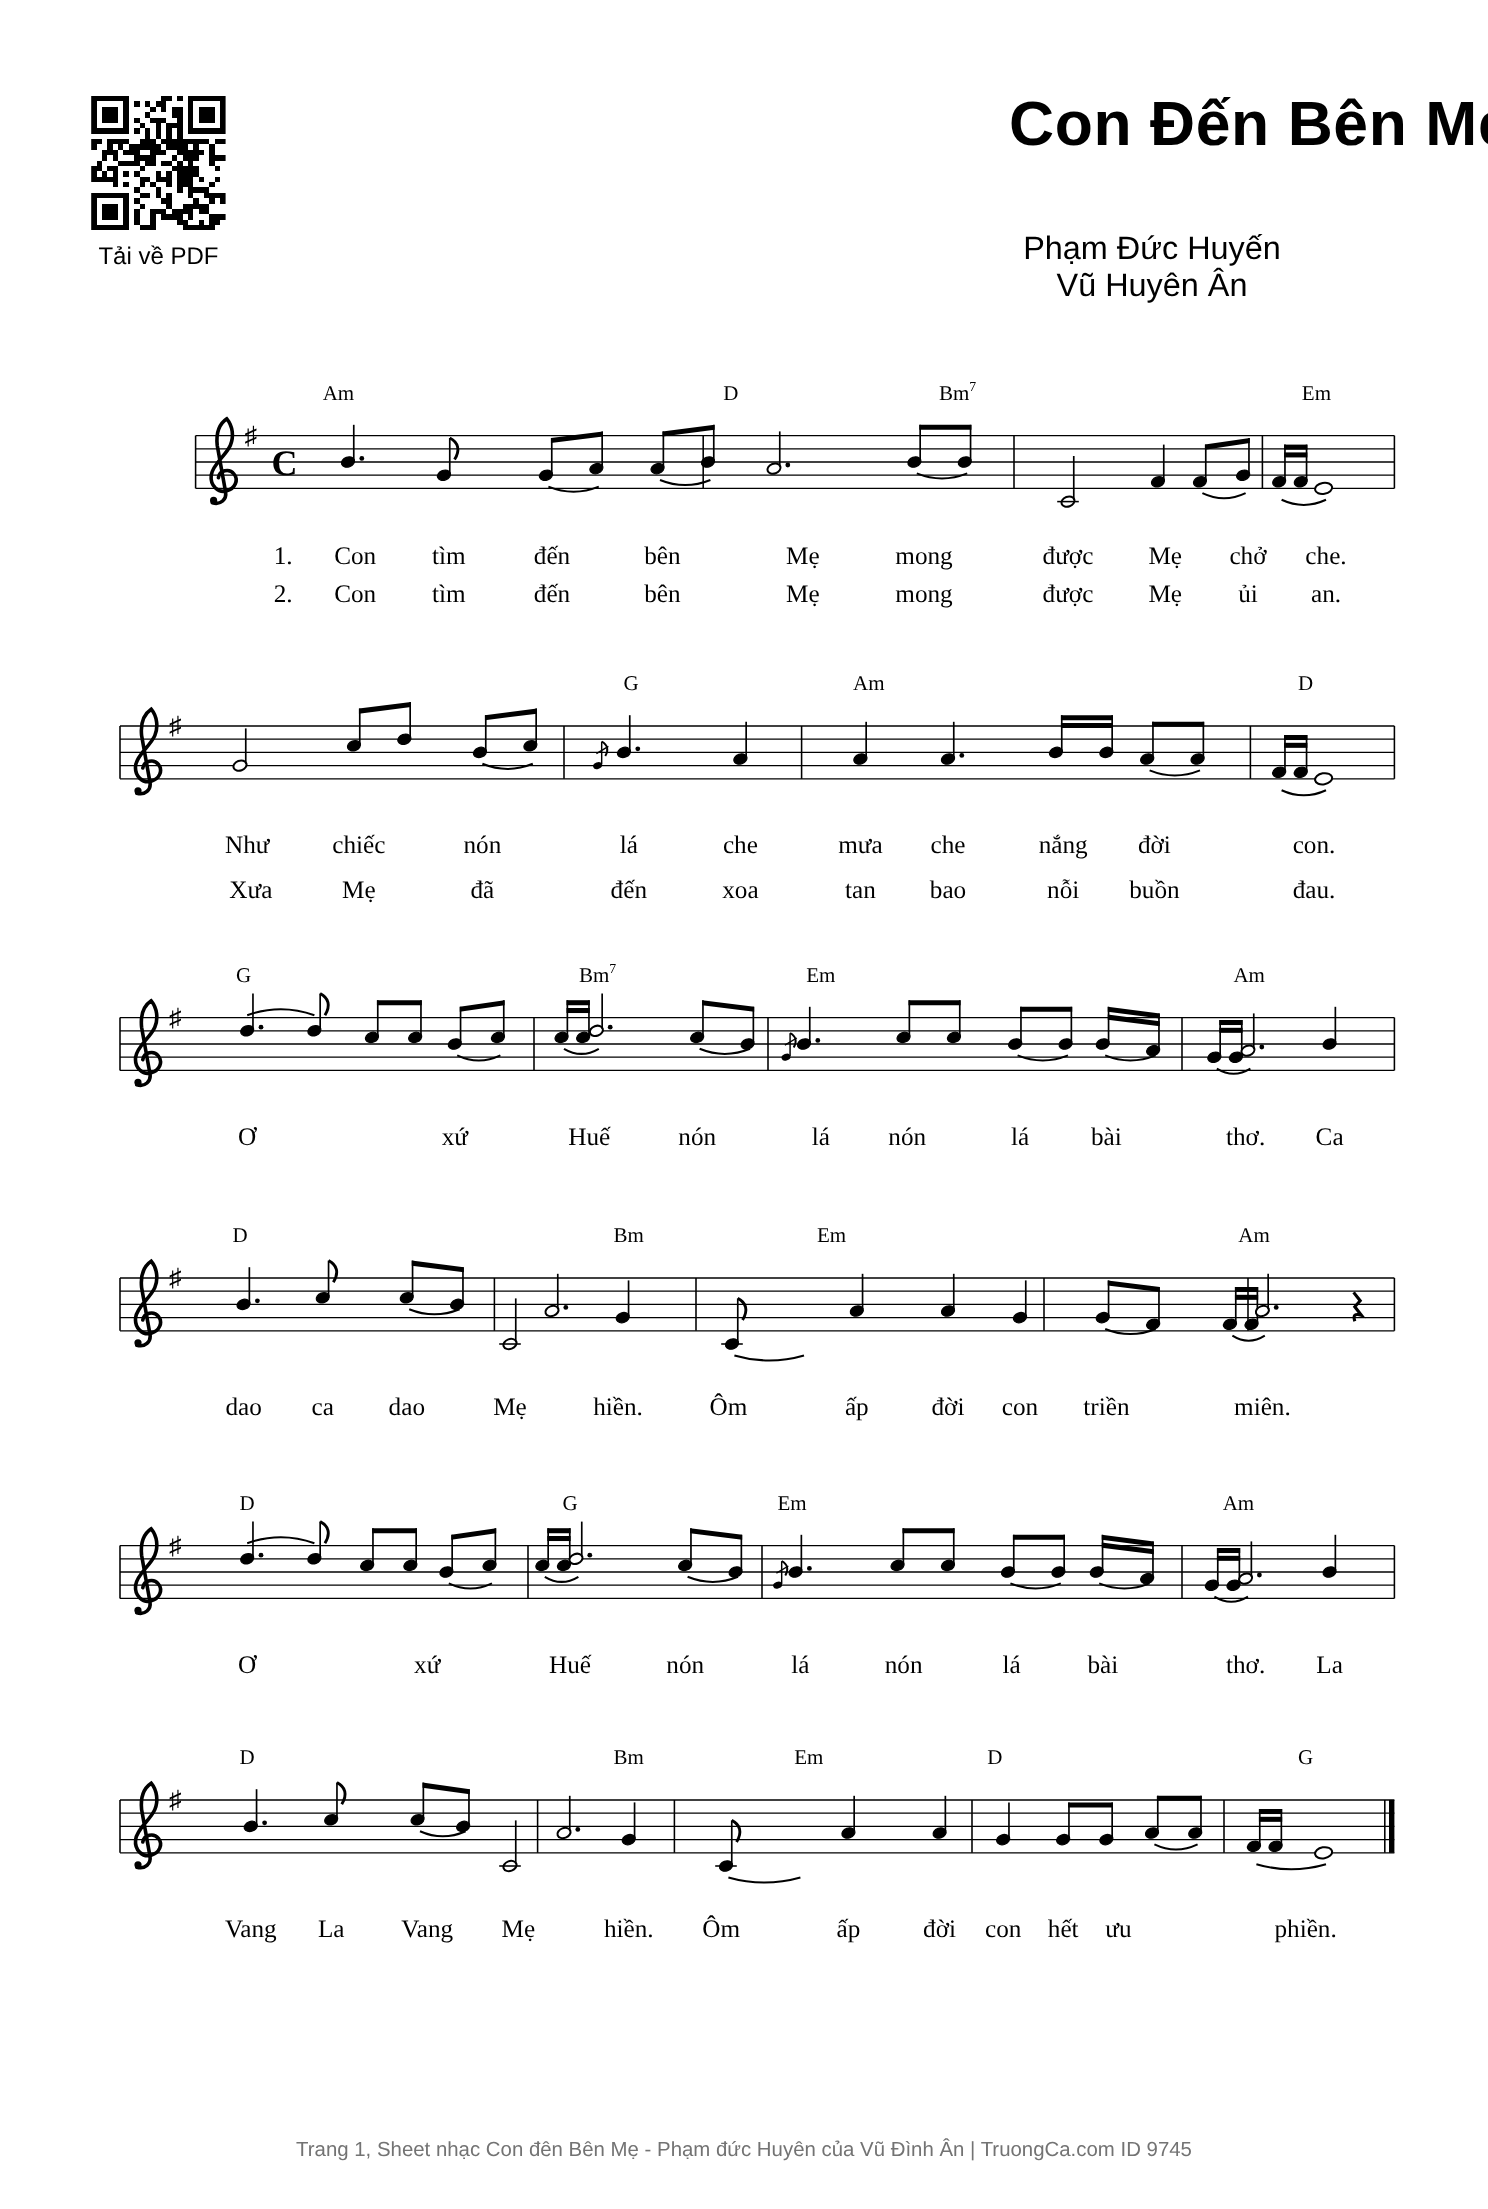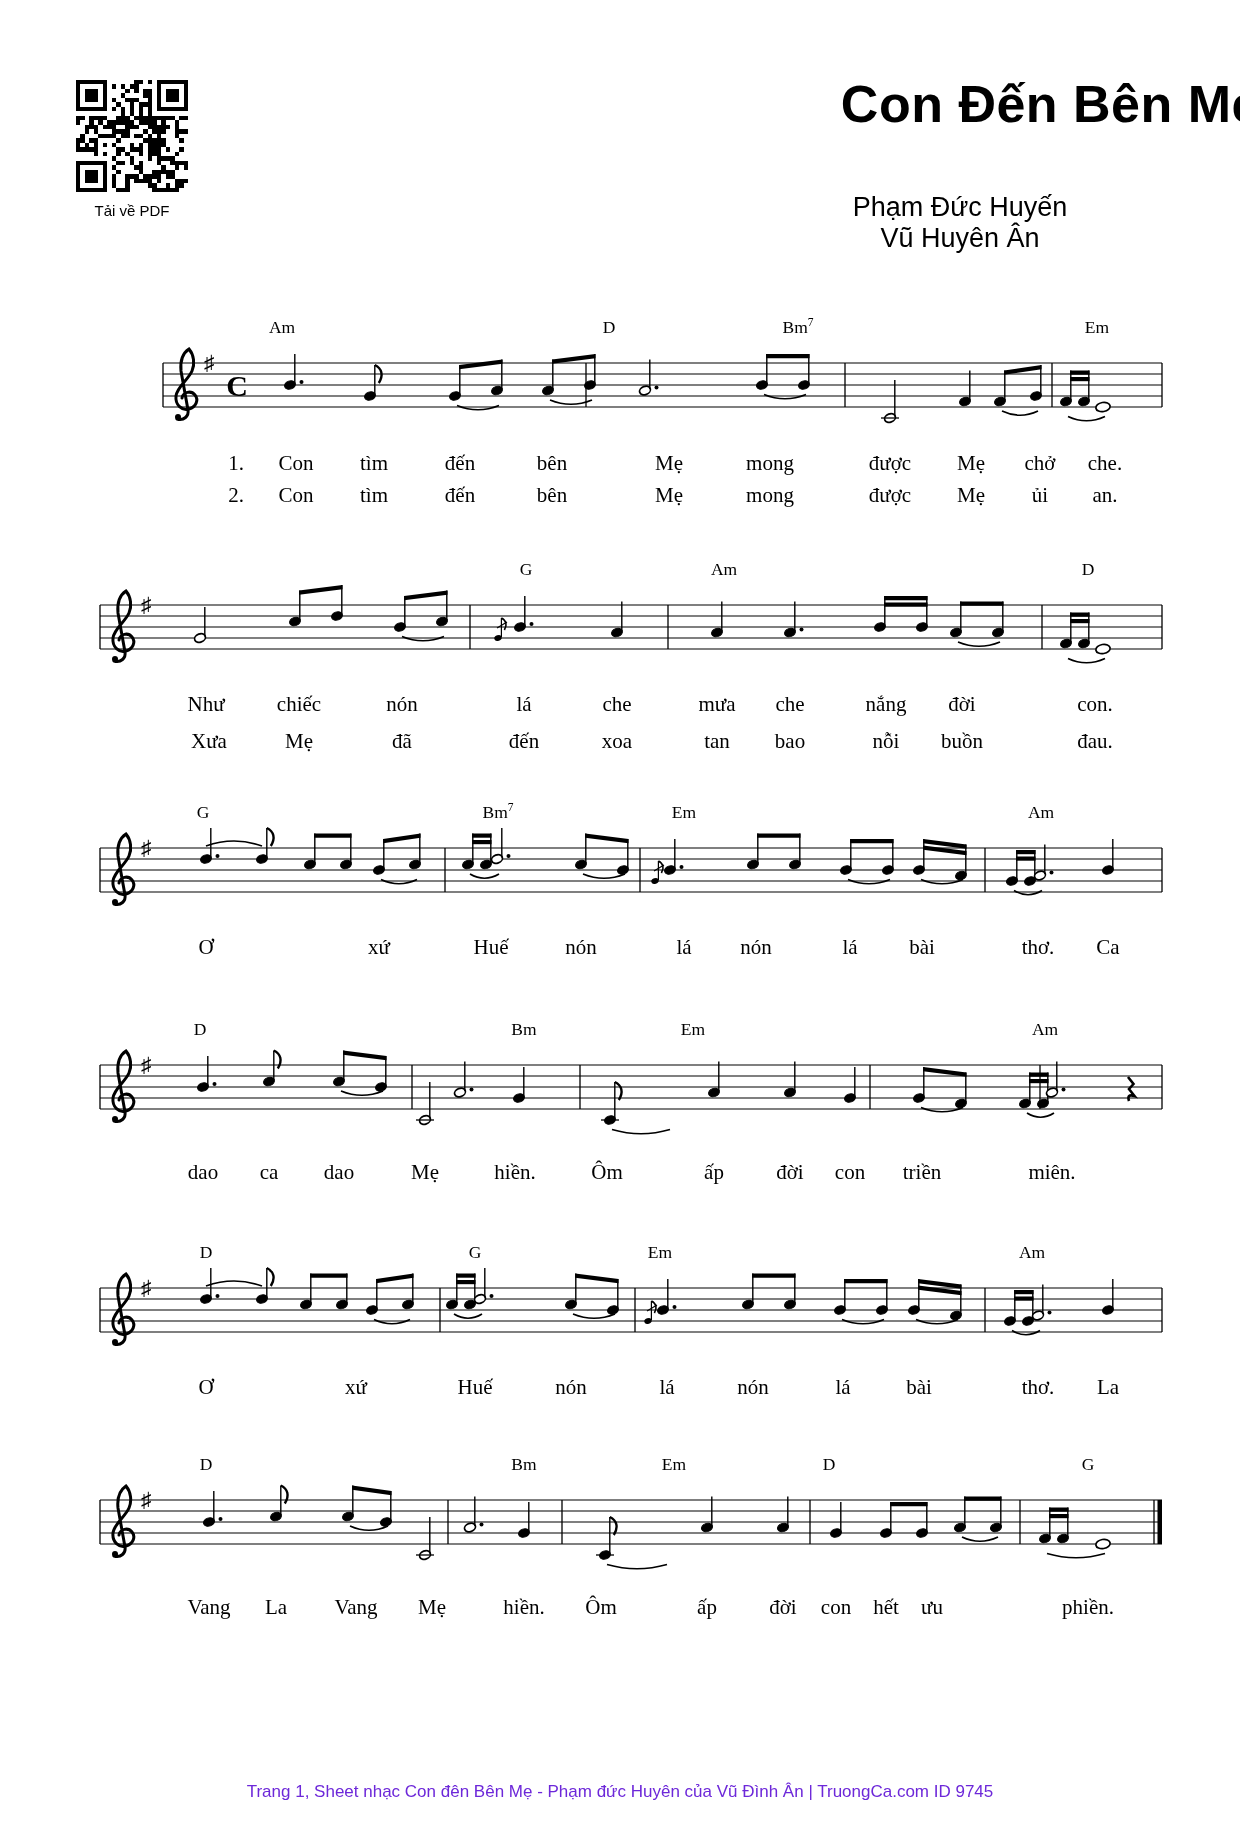--- a/index.html
+++ b/index.html
@@ -4,23 +4,23 @@
 <style>
   html,body{margin:0;padding:0;background:#e8e8e8;}
   .page{position:relative;width:1240px;height:1841px;background:#ffffff;margin:0 auto;overflow:hidden;
         font-family:"Liberation Sans","DejaVu Sans",sans-serif;color:#000;}
   .title{position:absolute;top:74px;left:0;width:100%;text-align:right;
          font-size:52px;font-weight:bold;letter-spacing:0.5px;
          font-family:"Liberation Sans","DejaVu Sans",sans-serif;padding-left:21px;}
   .composers{position:absolute;top:192px;left:760px;width:400px;text-align:center;
              font-size:27px;line-height:31px;}
   .qr-wrap{position:absolute;top:80px;left:76px;width:140px;cursor:pointer;}
-  .qr-label{margin-top:6px;text-align:center;font-size:15px;width:112px;}
+  .qr-label{margin-top:6px;text-align:center;font-size:20px;width:112px;}
   .footer{position:absolute;top:1782px;left:0;width:100%;text-align:center;
-          font-size:17px;color:#6d28d9;}
+          font-size:17px;color:#737373;}
   svg text{user-select:none;}
   #score{position:absolute;top:0;left:0;}
 </style>
 </head>
 <body>
 
 <div class="page">
 
   <div class="qr-wrap">
     <svg id="qr" width="112" height="112" viewBox="0 0 25 25" shape-rendering="crispEdges">

